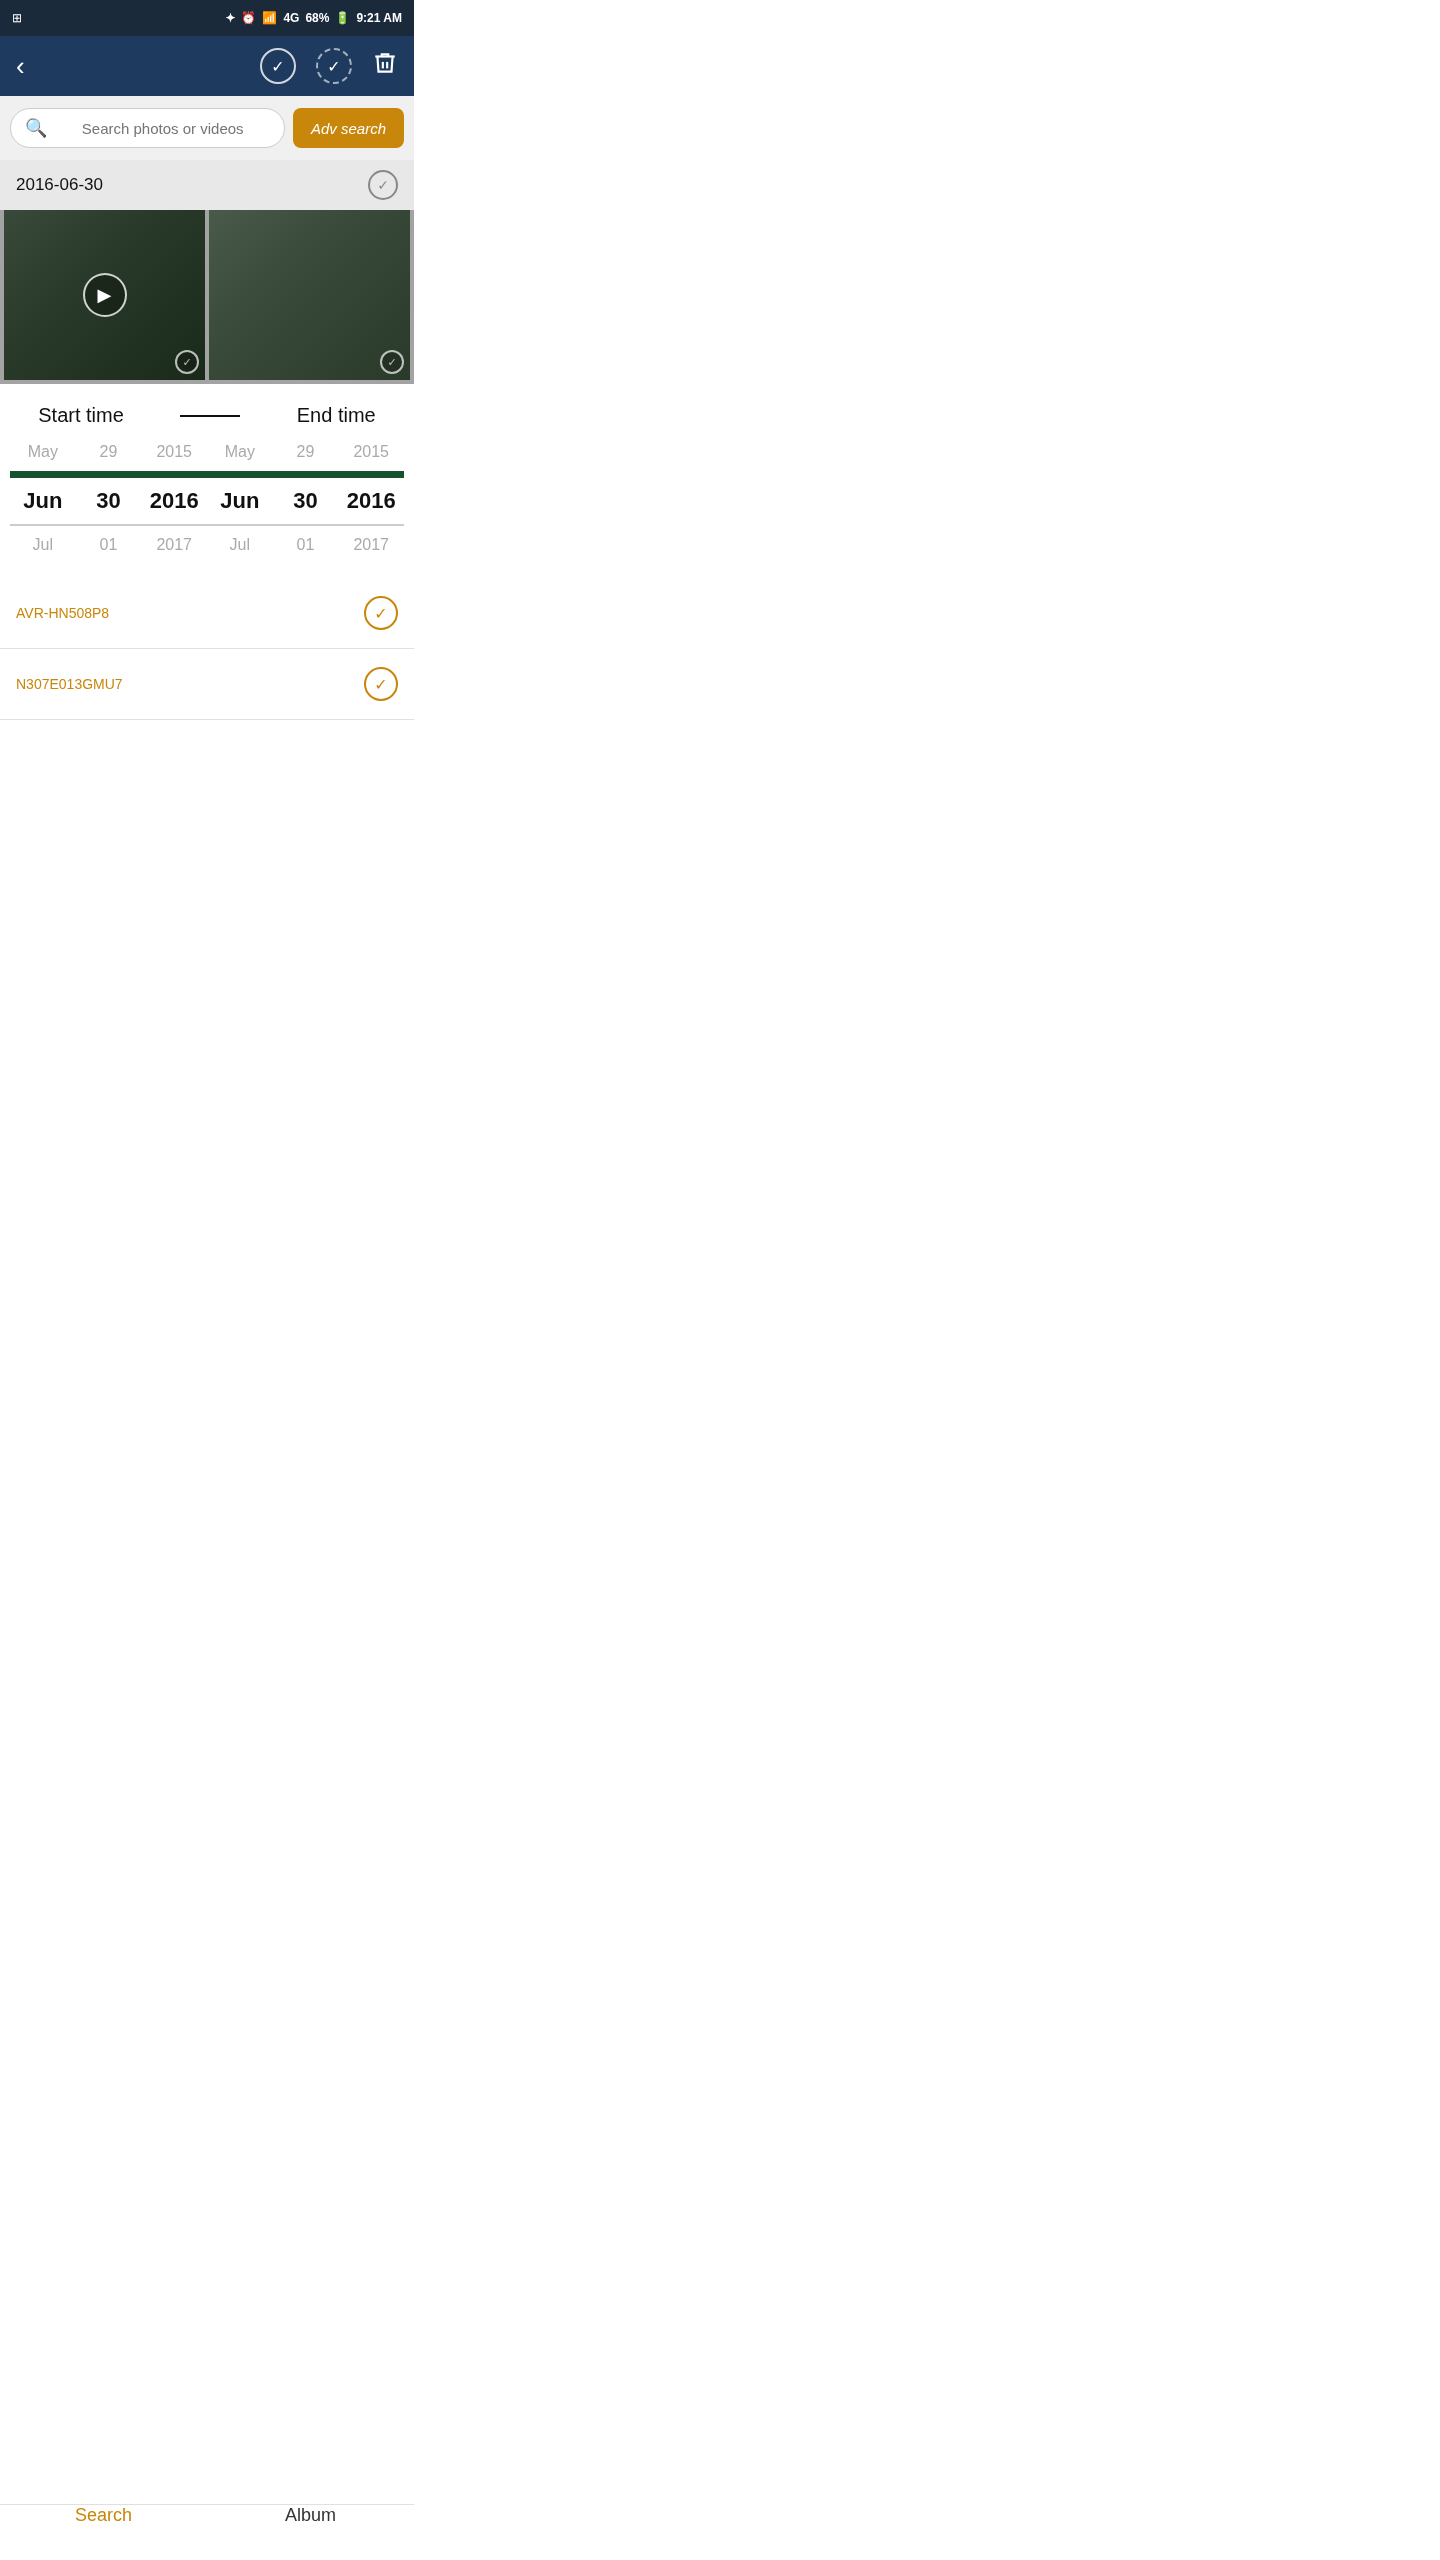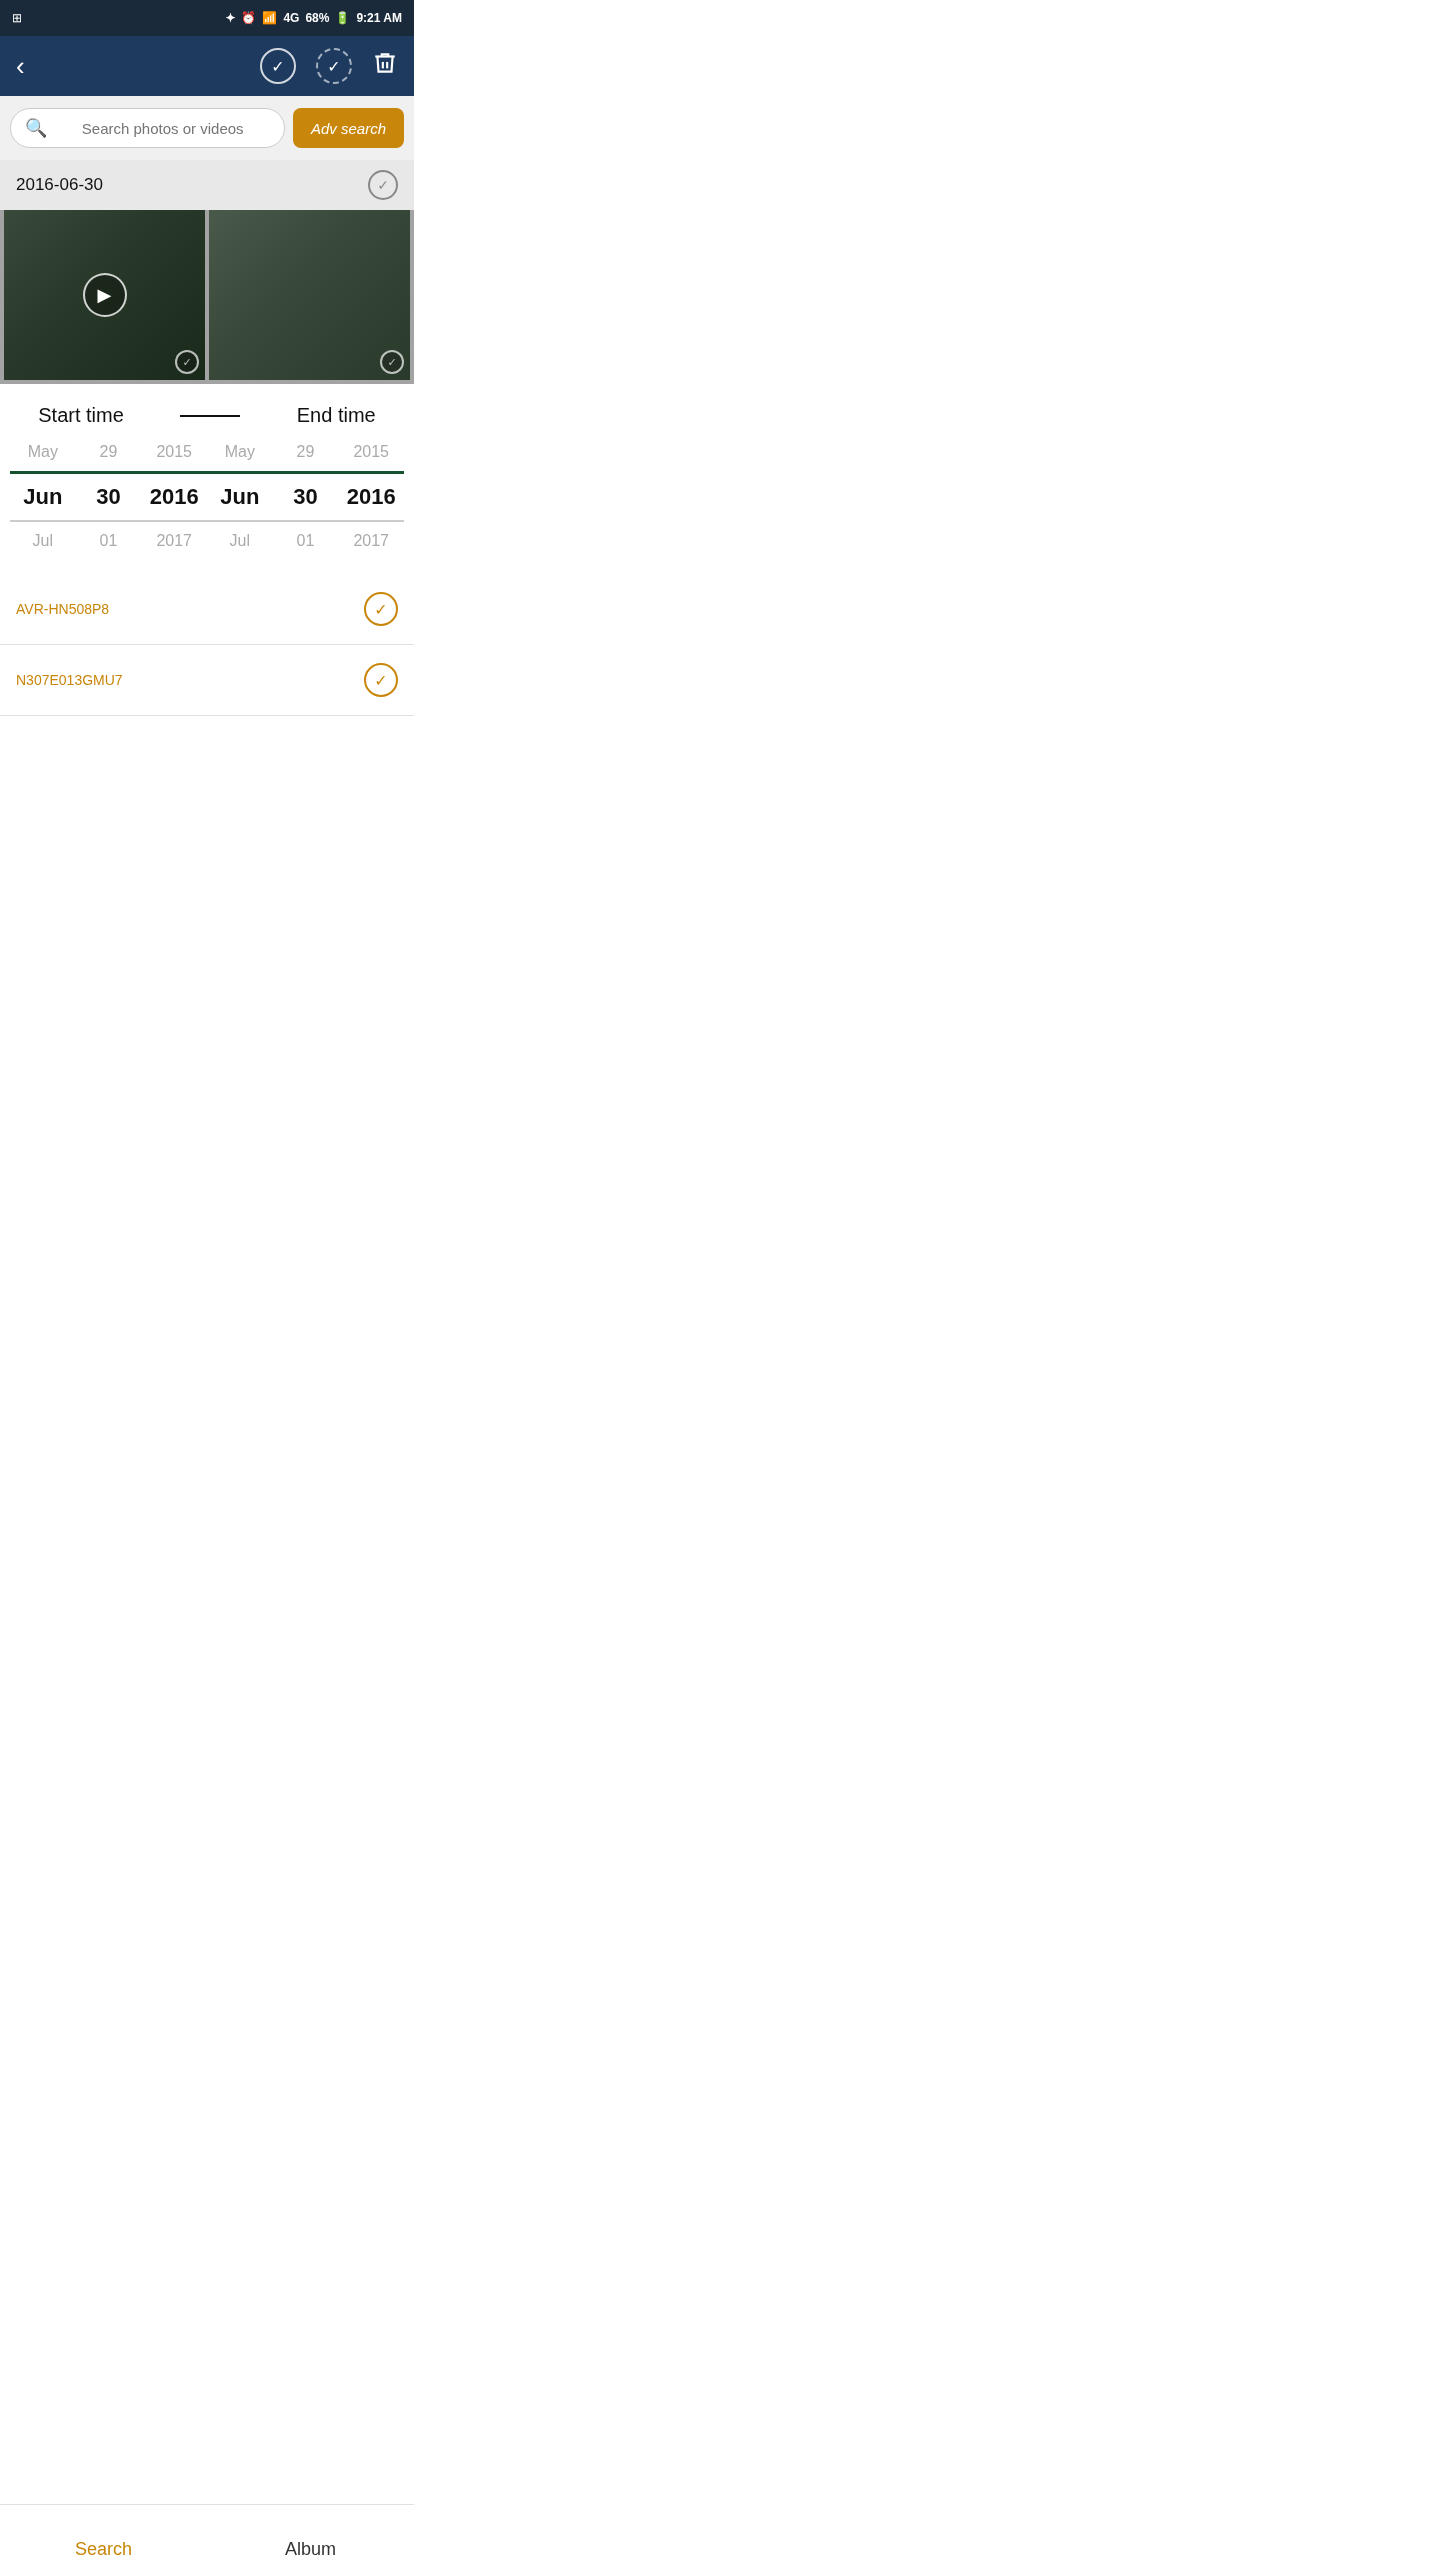--- a/index.html
+++ b/index.html
@@ -229,21 +229,21 @@
       display: flex;
       flex-direction: column;
       align-items: center;
     }
     .date-cell {
       padding: 10px 4px;
       text-align: center;
       font-size: 16px;
       color: #aaa;
       width: 100%;
-      border-bottom: 3px solid #14532d;
+      border-bottom: 7px solid #14532d;
     }
     .date-cell.selected {
       font-size: 22px;
       font-weight: bold;
       color: #111;
       border-bottom: 2px solid #ccc;
     }
     .date-cell.below {
       color: #aaa;
       border-bottom: none;
@@ -286,21 +286,21 @@
       left: 0;
       width: 414px;
       background: white;
       border-top: 1px solid #e0e0e0;
       display: flex;
       height: 56px;
     }
     .bottom-tab {
       flex: 1;
       display: flex;
-      align-items: flex-end;
+      align-items: flex-start;
       justify-content: center;
       font-size: 18px;
       cursor: pointer;
     }
     .bottom-tab.active {
       color: #c8860a;
     }
     .bottom-tab.inactive {
       color: #333;
     }

